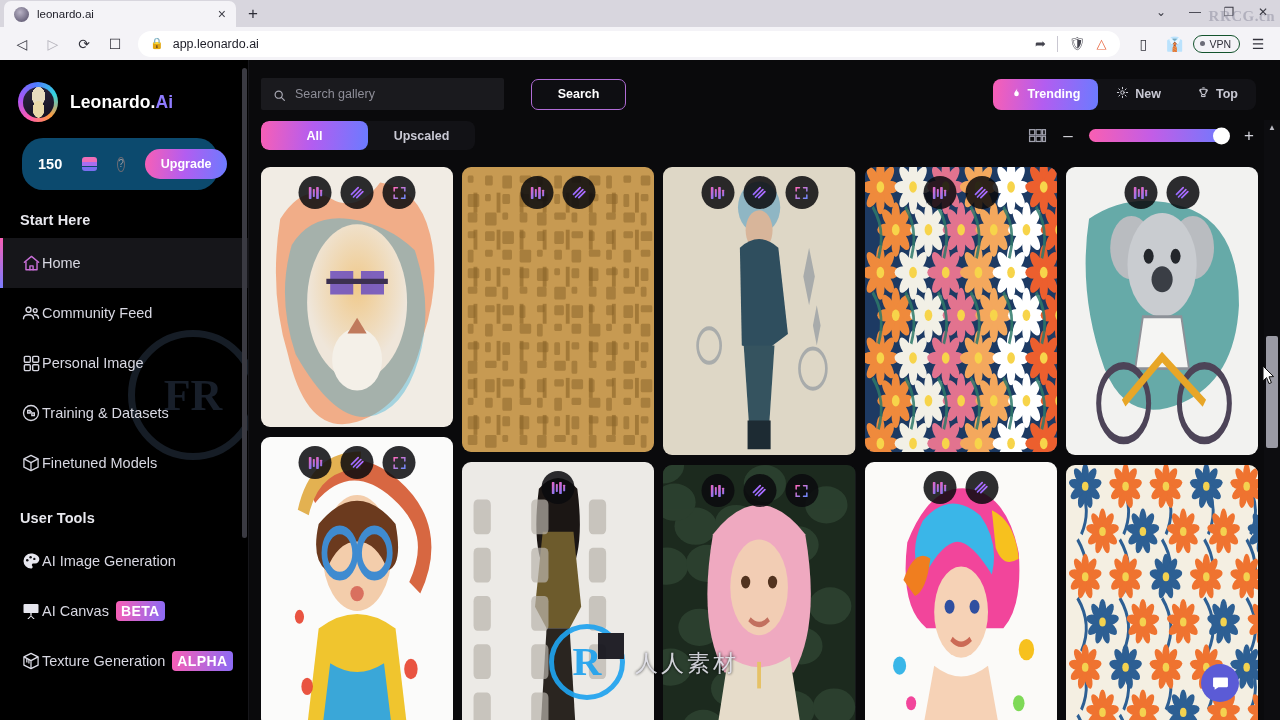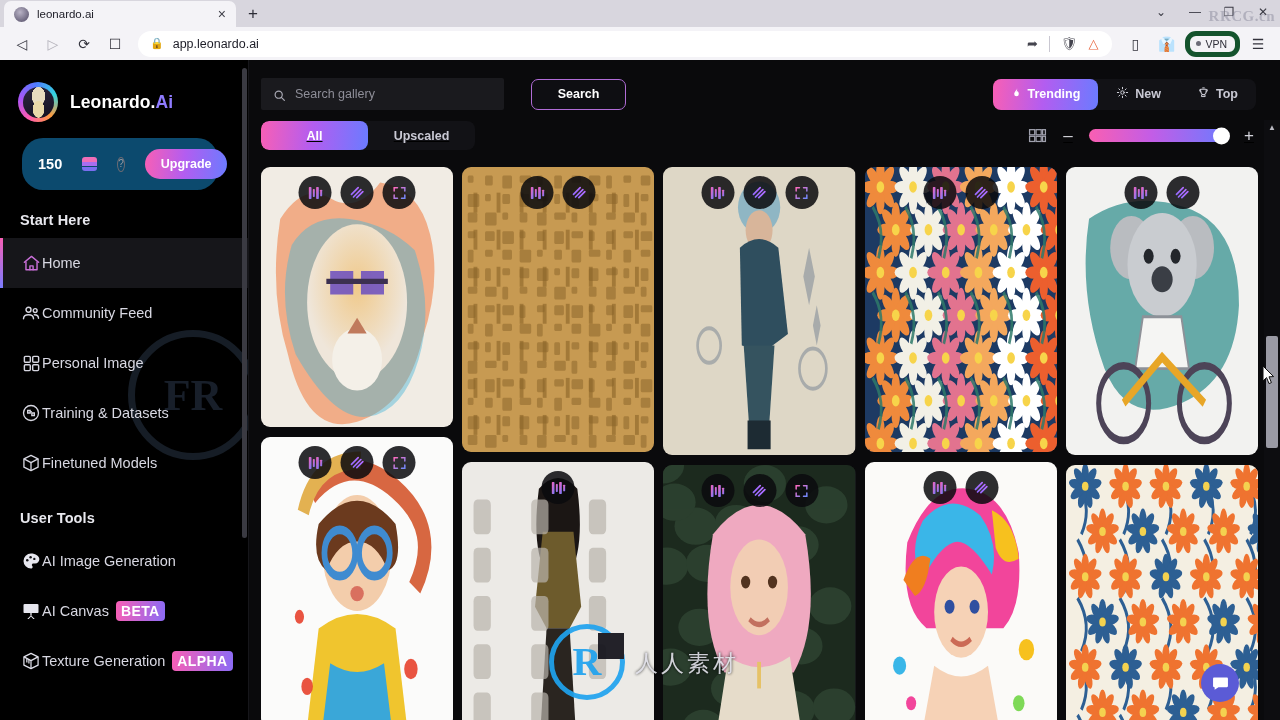--- a/index.html
+++ b/index.html
@@ -66,21 +66,21 @@
   .urlbar .lock { font-size: 11px; color: #44444e; }
   .urlbar .url { font-size: 12.5px; color: #1d1d27; }
   .urlbar .acts {
     margin-left: auto; display: flex; align-items: center; gap: 11px;
     padding-right: 2px;
   }
   .urlbar .acts span { font-size: 13px; color: #44444e; }
   .vdiv { width: 1px; height: 16px; background: #c9c7d1; }
   .right-acts { display: flex; align-items: center; gap: 4px; }
   .vpn-pill {
-    display: flex; align-items: center; gap: 4px; border: 5px solid #14532d;
+    display: flex; align-items: center; gap: 4px; border: 1px solid #14532d;
     border-radius: 11px; padding: 2px 8px 2px 6px; font-size: 10.5px;
     color: #2e2e38;
   }
   .vpn-dot { width: 5px; height: 5px; border-radius: 50%; background: #6c6c78; }
 
   
   .viewport {
     position: absolute; left: 0; top: 60px; width: 1280px; height: 660px;
     background: #000; display: flex; overflow: hidden;
   }
@@ -196,21 +196,21 @@
   .sort-btn {
     height: 31px; display: flex; align-items: center; justify-content: center;
     gap: 6px; font-size: 12.5px; color: #c9c9d4; padding: 0 18px;
     border-radius: 8px; font-weight: bold;
   }
   .sort-btn.active {
     background: linear-gradient(95deg, #f85fb5 0%, #b35df0 48%, #6b7bff 100%);
     color: #fff;
   }
   .row2 {
-    display: flex; align-items: center; margin-top: 11px; text-decoration: underline;
+    display: flex; align-items: center; margin-top: 11px;
   }
   .seg {
     display: flex; background: #121216; border-radius: 8px; height: 29px;
     overflow: hidden;
   }
   .seg-btn {
     width: 107px; display: flex; align-items: center; justify-content: center;
     font-size: 12.5px; color: #c9c9d4; font-weight: bold; border-radius: 8px;
   }
   .seg-btn.active {

